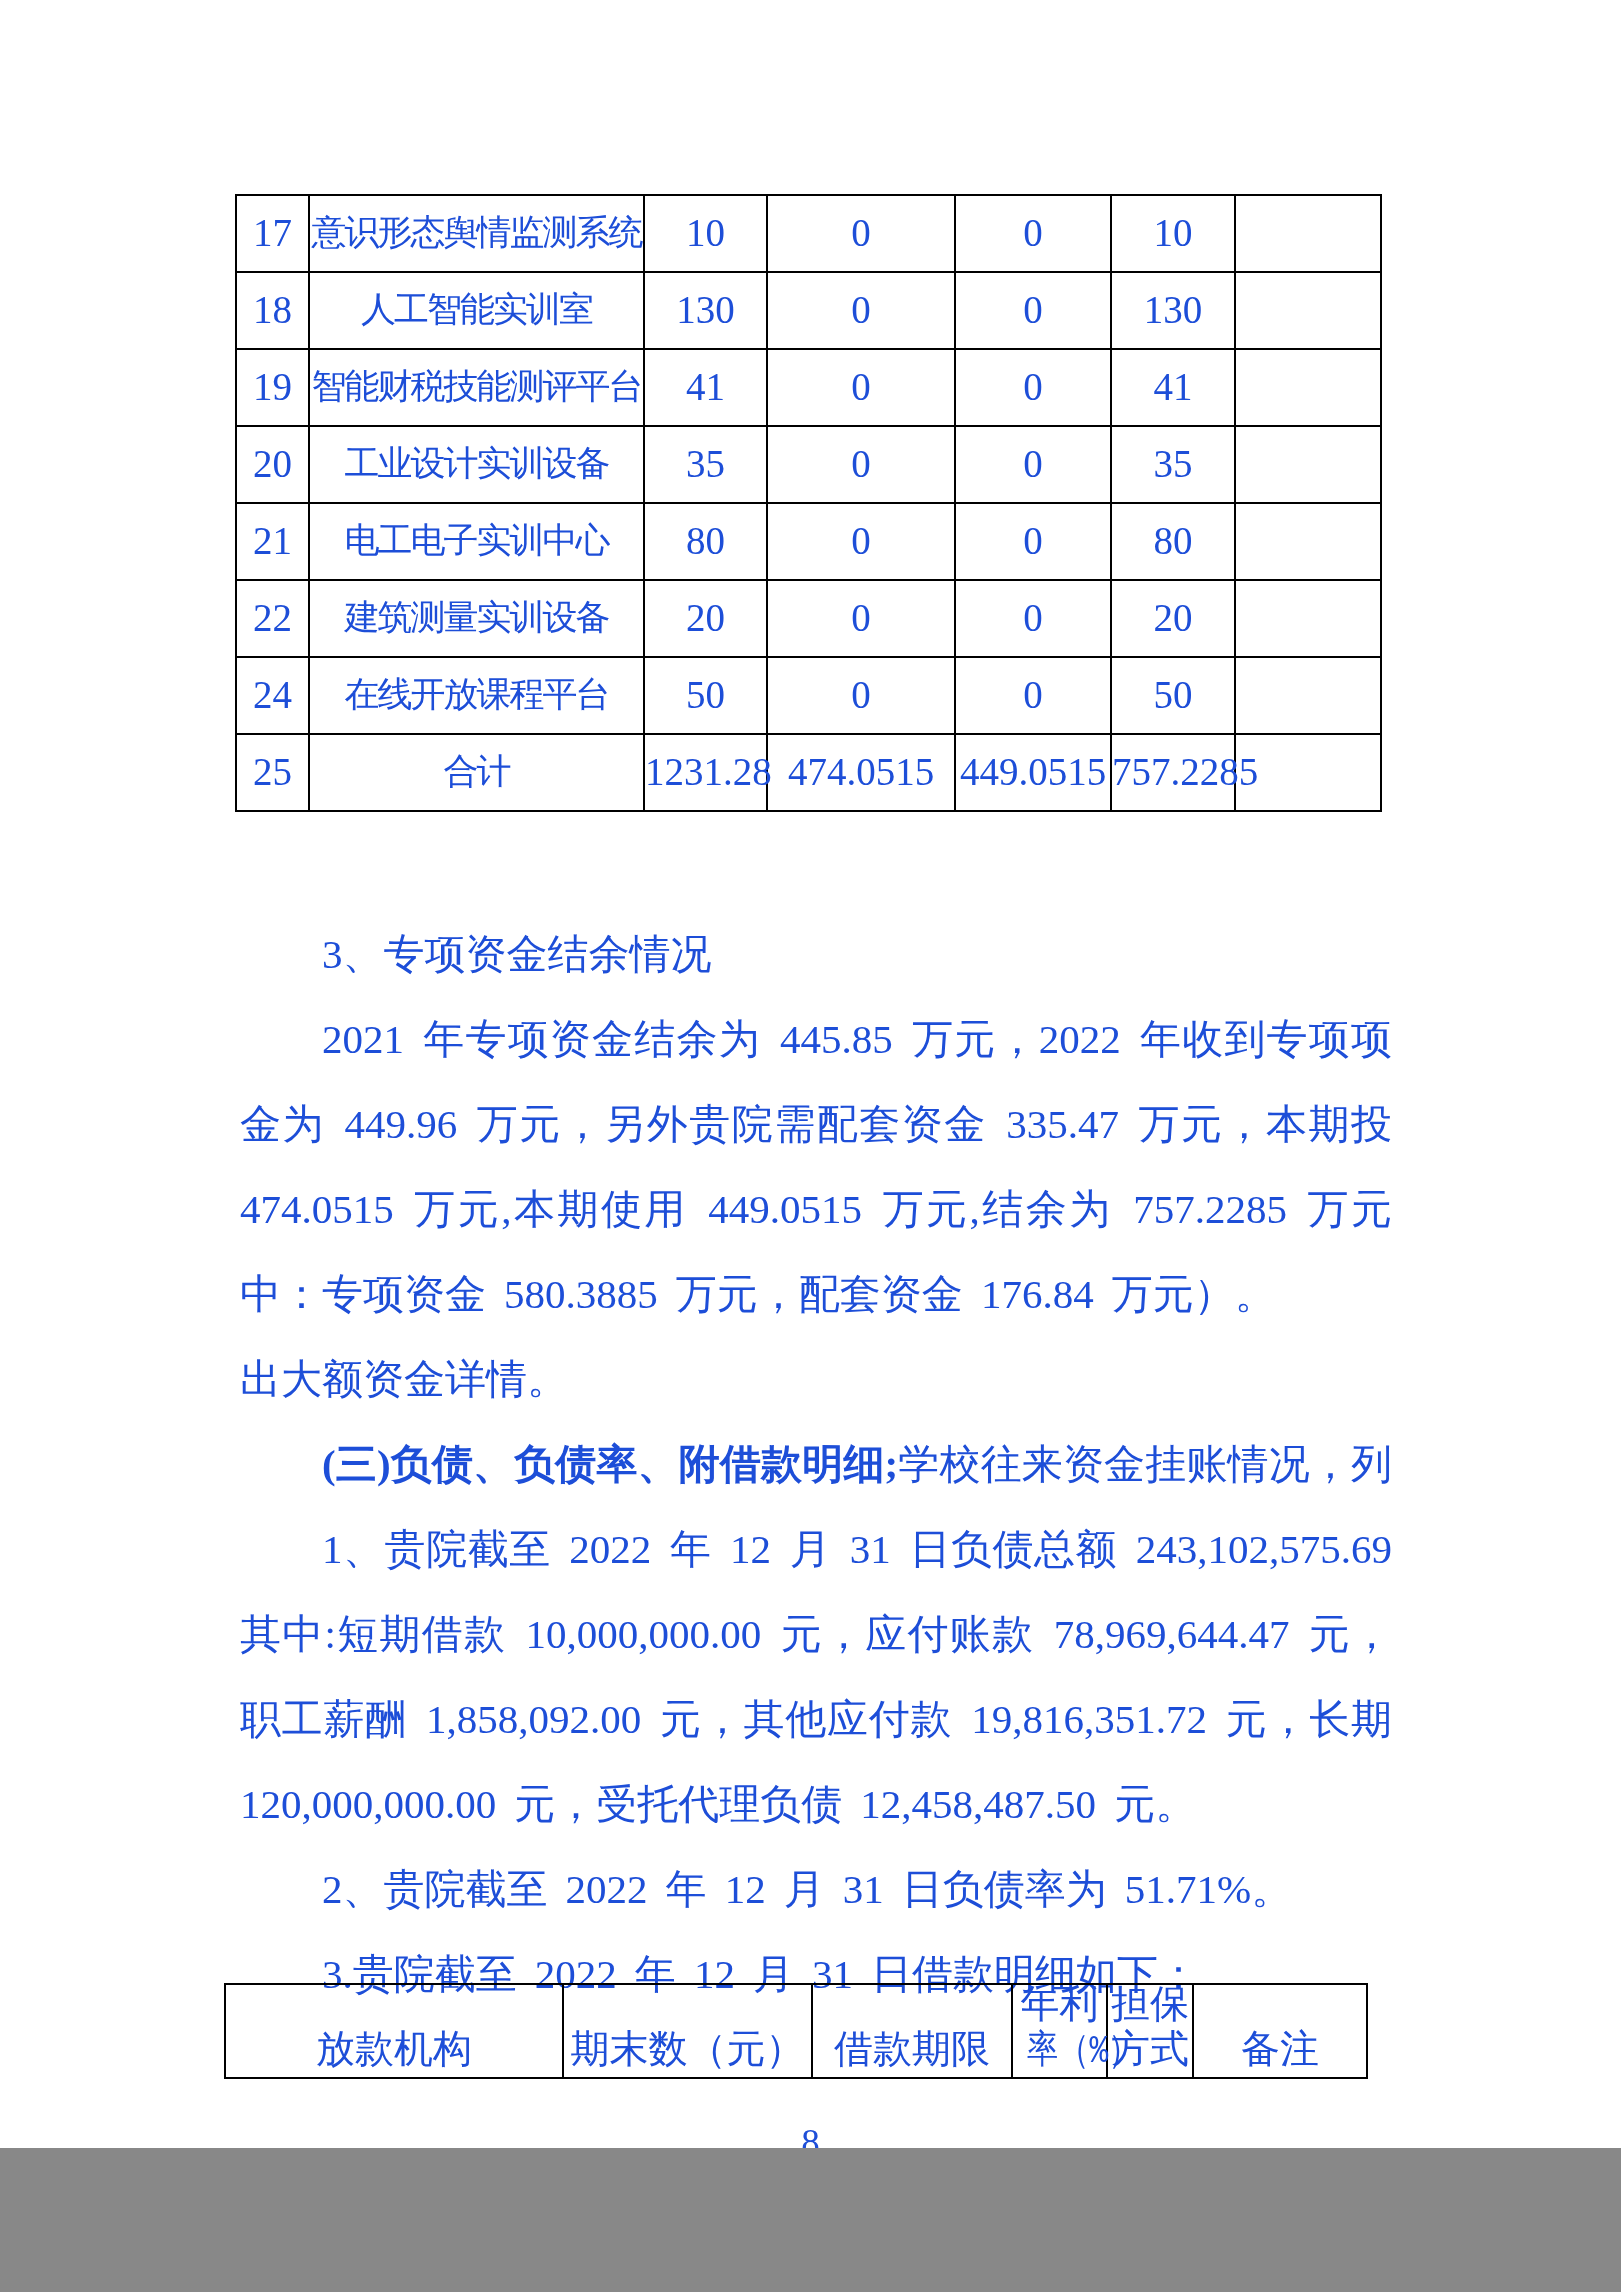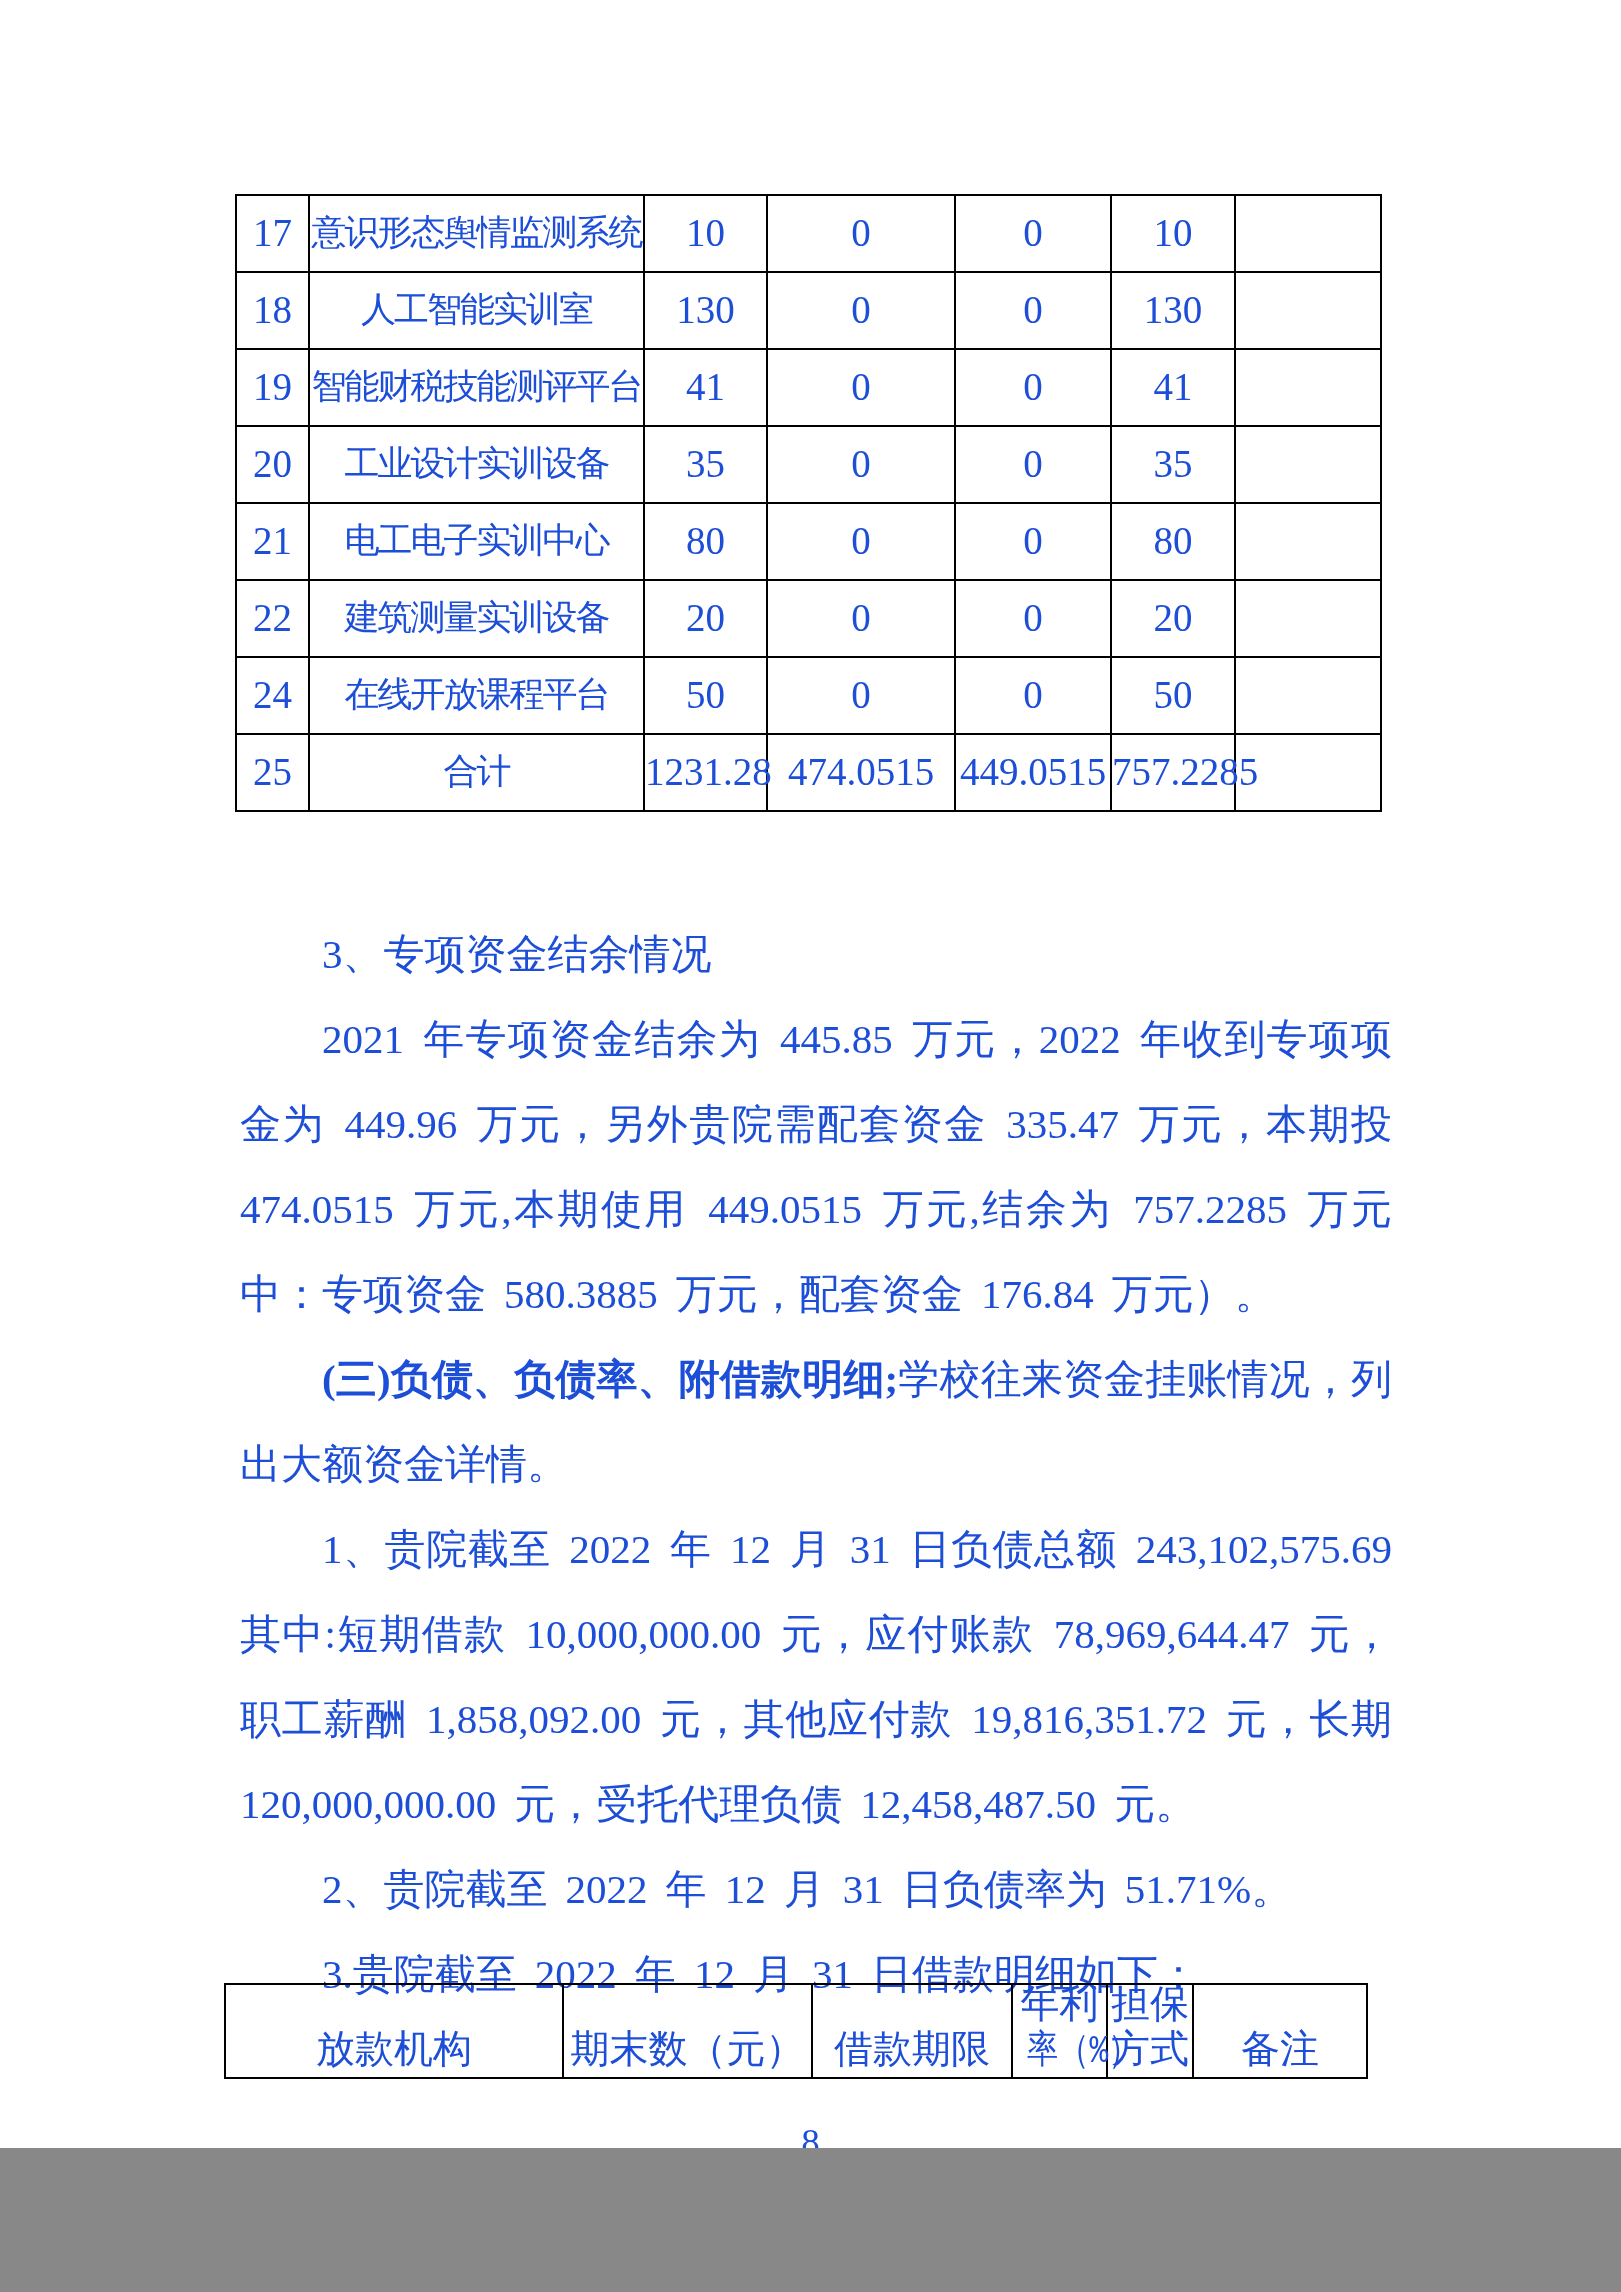--- a/index.html
+++ b/index.html
@@ -155,22 +155,22 @@
       </tr>
     </tbody>
   </table>
 
   <div class="textblock">
     <div class="line indent">3、专项资金结余情况</div>
     <div class="line jfull indent">2021 年专项资金结余为 445.85 万元，2022 年收到专项项目资</div>
     <div class="line jfull">金为 449.96 万元，另外贵院需配套资金 335.47 万元，本期投入</div>
     <div class="line jfull">474.0515 万元,本期使用 449.0515 万元,结余为 757.2285 万元（其</div>
     <div class="line">中：专项资金 580.3885 万元，配套资金 176.84 万元）。</div>
+    <div class="line">出大额资金详情。</div>
     <div class="line jfull indent"><span class="bold">(三)负债、负债率、附借款明细;</span><span>学校往来资金挂账情况，列</span></div>
-    <div class="line">出大额资金详情。</div>
     <div class="line jfull indent">1、贵院截至 2022 年 12 月 31 日负债总额 243,102,575.69 元，</div>
     <div class="line jfull">其中:短期借款 10,000,000.00 元，应付账款 78,969,644.47 元，应付</div>
     <div class="line jfull">职工薪酬 1,858,092.00 元，其他应付款 19,816,351.72 元，长期借款</div>
     <div class="line">120,000,000.00 元，受托代理负债 12,458,487.50 元。</div>
     <div class="line indent">2、贵院截至 2022 年 12 月 31 日负债率为 51.71%。</div>
     <div class="line indent">3.贵院截至 2022 年 12 月 31 日借款明细如下：</div>
   </div>
 
   <table class="bottom-table">
     <colgroup>

